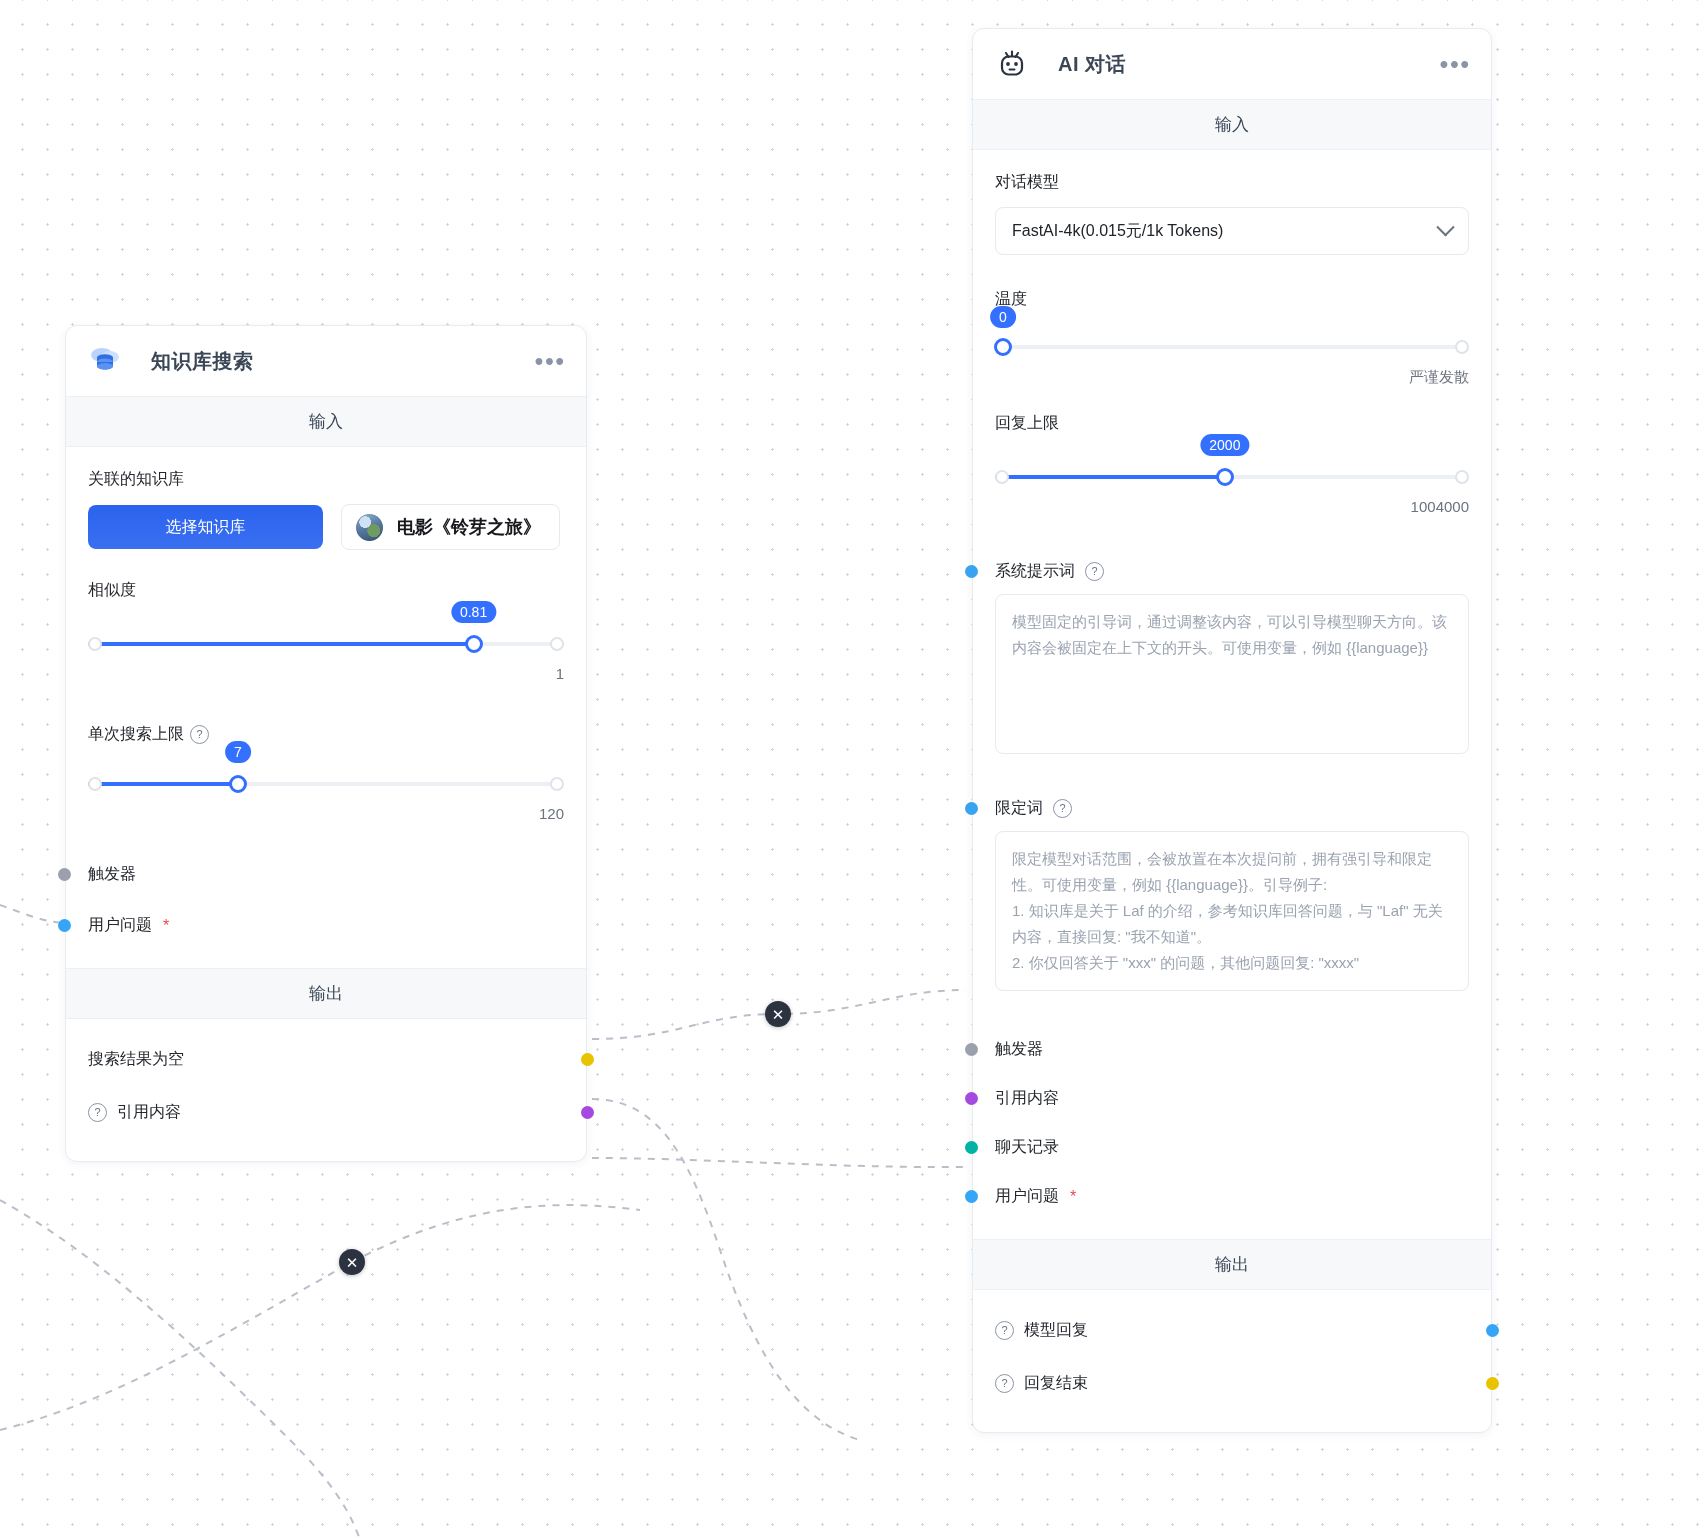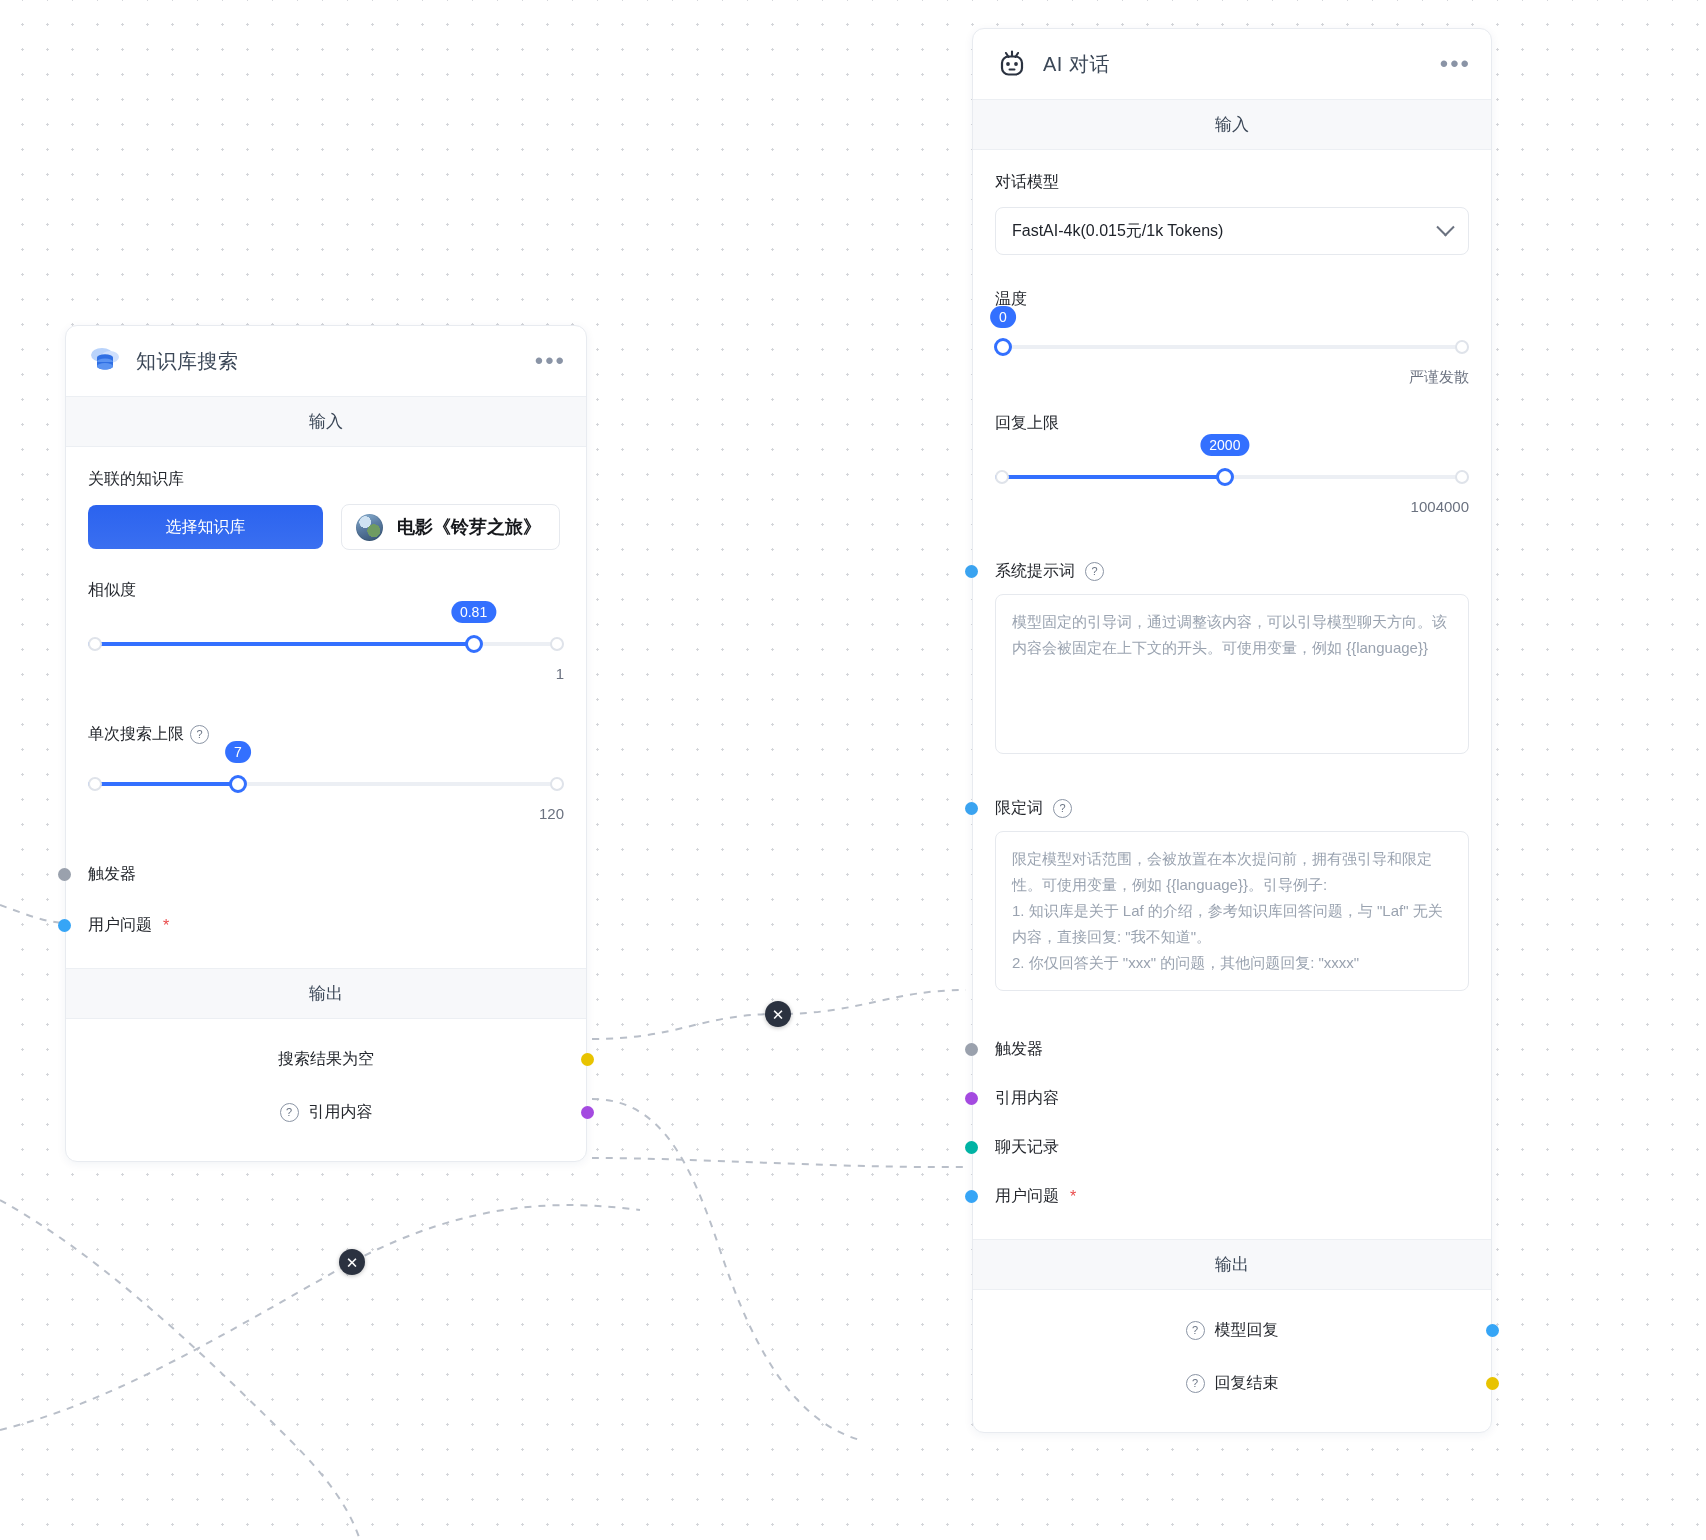--- a/index.html
+++ b/index.html
@@ -13,21 +13,21 @@
     color:#24282c;
   }
   .canvas{position:absolute;inset:0;}
   svg.edges{position:absolute;left:0;top:0;width:1706px;height:1540px;pointer-events:none;}
 
   
   .node{
     position:absolute;background:#fff;border:1px solid #e8ebf0;border-radius:12px;
     box-shadow:0 2px 10px rgba(19,51,107,.06);
   }
-  .node-header{display:flex;align-items:center;gap:14px;padding:18px 20px 18px 22px;}
+  .node-header{display:flex;align-items:center;gap:29px;padding:18px 20px 18px 22px;font-weight:bold;}
   .node-title{font-size:20px;color:#3b4757;letter-spacing:.5px;}
   .node-more{margin-left:auto;color:#8a94a6;font-size:24px;line-height:10px;letter-spacing:2px;cursor:pointer;}
   .section-bar{
     background:#f7f8fa;border-top:1px solid #eceff3;border-bottom:1px solid #eceff3;
     text-align:center;font-size:17px;color:#3b4757;padding:13px 0;
   }
   .body-pad{padding:22px 22px 14px 22px;}
   .field-label{font-size:16px;color:#25282e;margin:0 0 14px 0;display:flex;align-items:center;gap:6px;text-align:center;}
   .qmark{
     display:inline-flex;align-items:center;justify-content:center;
@@ -91,21 +91,21 @@
   .select{
     position:relative;border:1px solid #e6e9ee;border-radius:8px;height:46px;
     display:flex;align-items:center;padding:0 16px;font-size:16px;color:#20242b;background:#fff;cursor:pointer;
   }
   .chev{margin-left:auto;width:11px;height:11px;border-right:2px solid #6b7280;border-bottom:2px solid #6b7280;
         transform:rotate(45deg) translate(-3px,-3px);}
 
   
   .port-row{display:flex;align-items:center;gap:10px;position:relative;font-size:16px;color:#25282e;}
   .port-row.left{padding:16px 0 16px 0;}
-  .port-row.right{justify-content:center;padding:16px 0;}
+  .port-row.right{justify-content:flex-start;padding:16px 0;}
   .dot{width:13px;height:13px;border-radius:50%;flex:none;}
   .dot.grey{background:#9aa1ad;}
   .dot.blue{background:#36a5f6;}
   .dot.blue2{background:#3aa3f0;}
   .dot.purple{background:#a44ae0;}
   .dot.yellow{background:#e8c300;}
   .dot-left{position:absolute;left:-30px;}
   .dot-right{position:absolute;right:-30px;}
 
   .out-pad{padding:14px 22px 22px 22px;}

